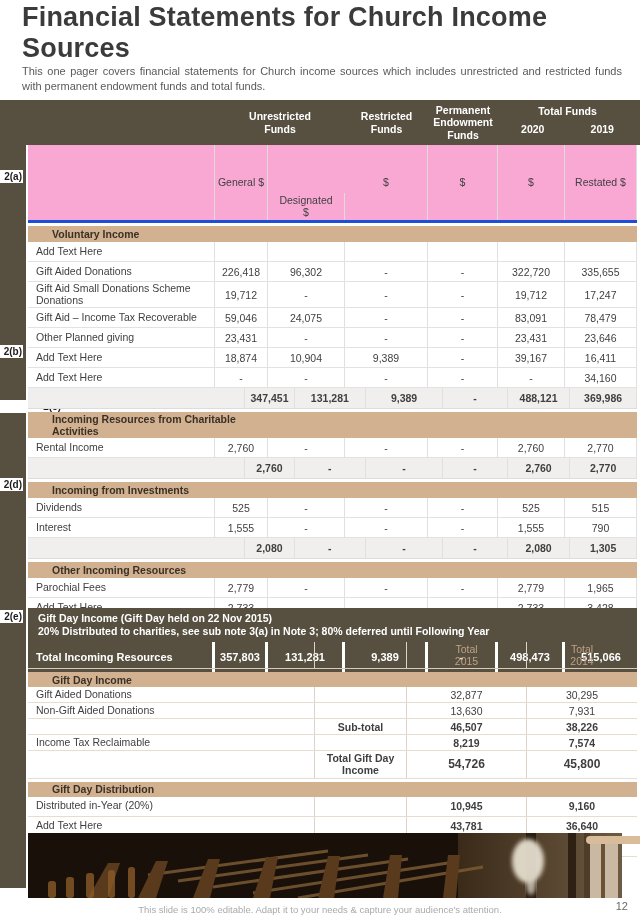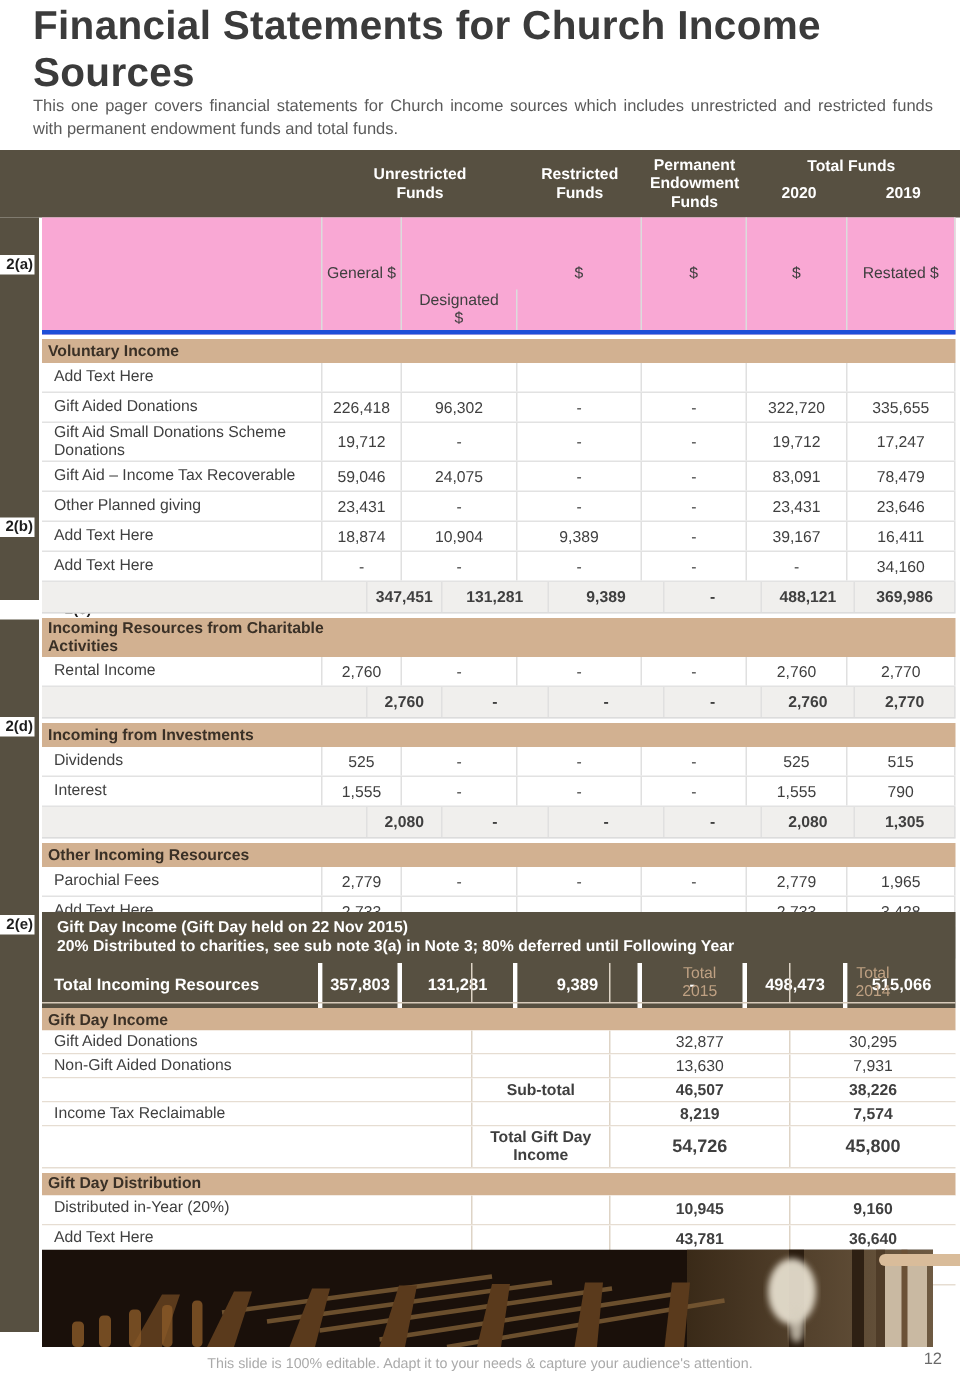--- a/index.html
+++ b/index.html
@@ -39,21 +39,21 @@
   .t1 .sub-cell:first-child{border-right:1px solid #dcdcdc;}
   .t1 .sub-cell .wrapbox{max-width:60px;}
   .row{display:flex;}
   .cell{display:flex;align-items:center;justify-content:center;text-align:center;
         border-right:1px solid #e0e0e0;box-sizing:border-box;padding:1px 2px;}
   .cell.lab{justify-content:flex-start;text-align:left;padding-left:8px;line-height:1.1;}
   .row.data{background:#ffffff;border-bottom:1px solid #e2e2e2;min-height:19px;}
   .row.subtotal{background:#f0efed;border-bottom:1px solid #dcdcdc;min-height:20px;font-weight:bold;padding-left:44px;}
   .row.section{background:#d2b191;margin-top:3px;min-height:16px;}
   .row.section .cell{border-right:none;font-weight:bold;color:#3a3026;justify-content:flex-start;
-                     text-align:left;padding-left:4px;line-height:1.15;}
+                     text-align:left;padding-left:24px;line-height:1.15;}
   .row.total{margin-top:3px;min-height:30px;font-weight:bold;color:#ffffff;font-size:11px;}
   .row.total .cell{background:#575041;border-right:3px solid #ffffff;}
   .row.total .cell:last-child{border-right:none;}
   
   .t2{position:absolute;left:28px;top:608px;width:609px;font-size:10.5px;}
   .t2-head{background:#575041;color:#ffffff;font-weight:bold;line-height:1.25;
            padding:4px 10px;box-sizing:border-box;}
   .t2 .cell{border-right:1px solid #ded4c6;}
   .t2 .cell:last-child{border-right:none;}
   .t2 .row{border-bottom:1px solid #e6ddd2;}

